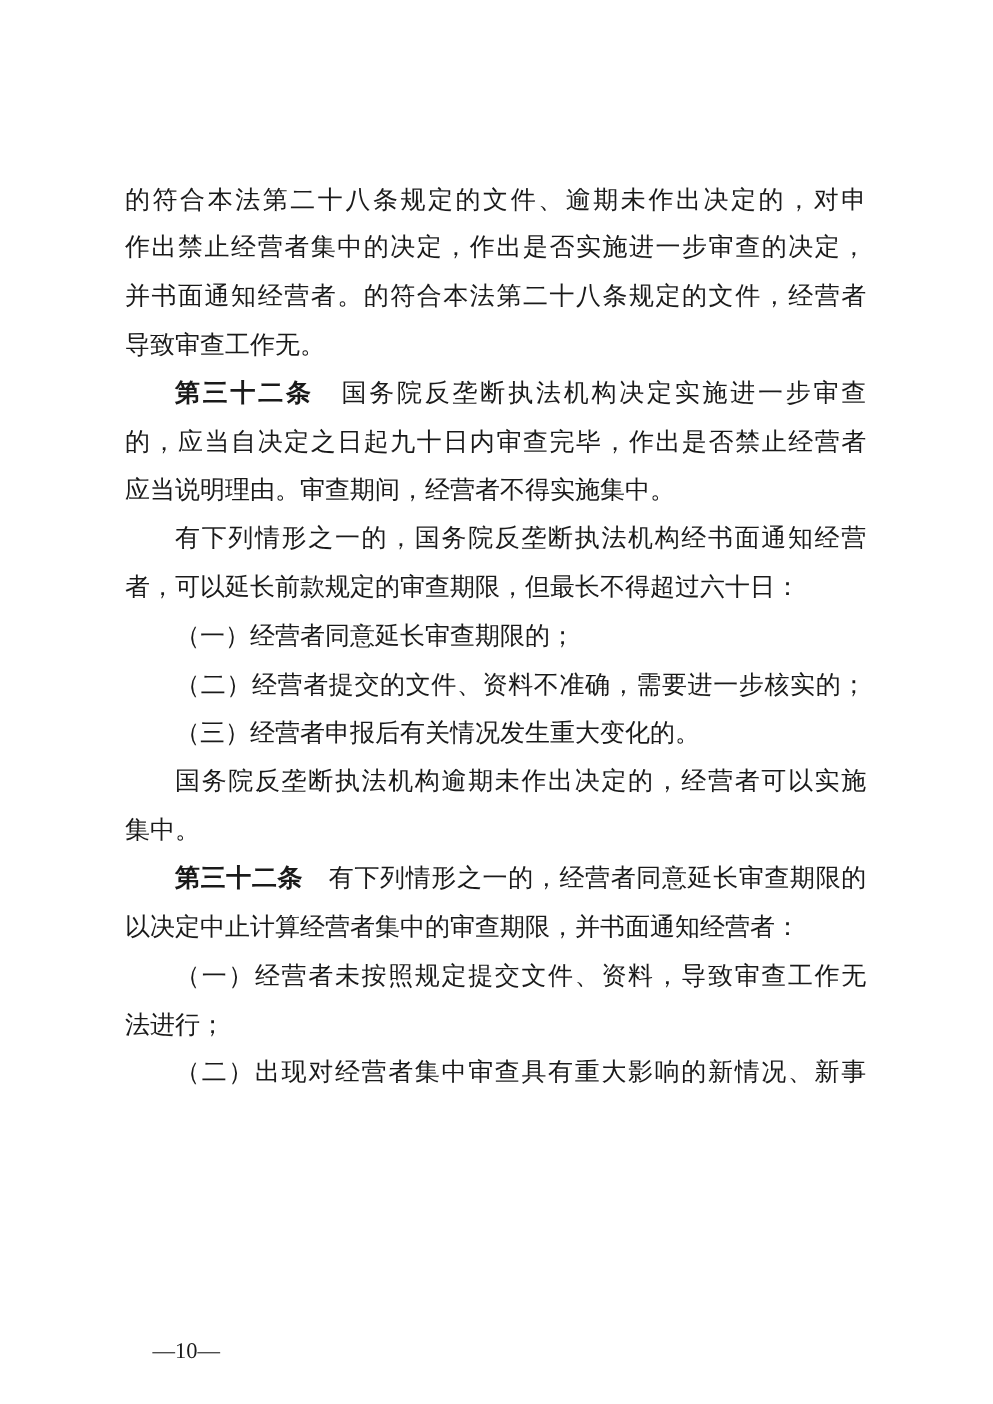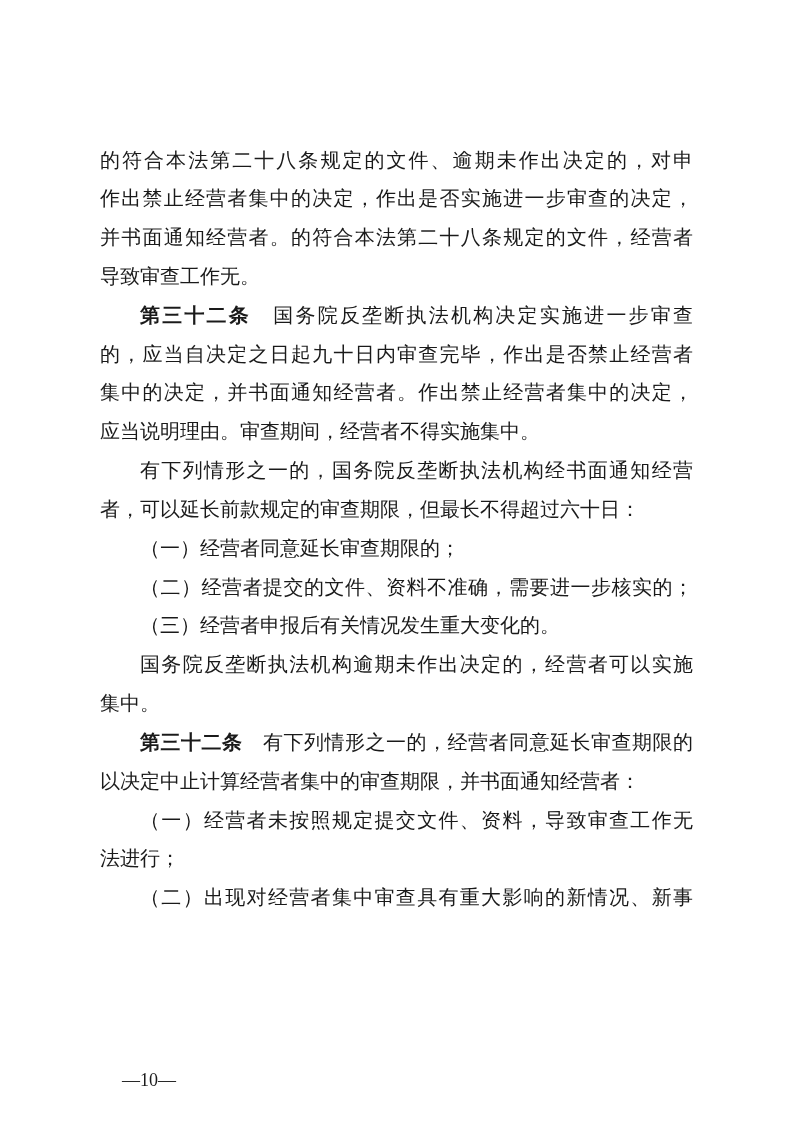--- a/index.html
+++ b/index.html
@@ -60,21 +60,20 @@
 
 <div class="page">
 
   <div class="doc">
     <div class="line j"><span class="b"></span><span>的符合本法第二十八条规定的文件、逾期未作出决定的，对申</span></div>
     <div class="line j"><span class="b"></span><span>作出禁止经营者集中的决定，作出是否实施进一步审查的决定，</span></div>
     <div class="line j"><span class="b"></span><span>并书面通知经营者。的符合本法第二十八条规定的文件，经营者</span></div>
     <div class="line"><span class="b"></span><span>导致审查工作无。</span></div>
     <div class="line i j"><span class="b">第三十二条</span><span>　国务院反垄断执法机构决定实施进一步审查</span></div>
     <div class="line j"><span class="b"></span><span>的，应当自决定之日起九十日内审查完毕，作出是否禁止经营者</span></div>
-    <div class="line j"><span class="b"></span><span>集中的决定，并书面通知经营者。作出禁止经营者集中的决定，</span></div>
     <div class="line"><span class="b"></span><span>应当说明理由。审查期间，经营者不得实施集中。</span></div>
     <div class="line i j"><span class="b"></span><span>有下列情形之一的，国务院反垄断执法机构经书面通知经营</span></div>
     <div class="line"><span class="b"></span><span>者，可以延长前款规定的审查期限，但最长不得超过六十日：</span></div>
     <div class="line i"><span class="b"></span><span>（一）经营者同意延长审查期限的；</span></div>
     <div class="line i j"><span class="b"></span><span>（二）经营者提交的文件、资料不准确，需要进一步核实的；</span></div>
     <div class="line i"><span class="b"></span><span>（三）经营者申报后有关情况发生重大变化的。</span></div>
     <div class="line i j"><span class="b"></span><span>国务院反垄断执法机构逾期未作出决定的，经营者可以实施</span></div>
     <div class="line"><span class="b"></span><span>集中。</span></div>
     <div class="line i j"><span class="b">第三十二条</span><span>　有下列情形之一的，经营者同意延长审查期限的</span></div>
     <div class="line"><span class="b"></span><span>以决定中止计算经营者集中的审查期限，并书面通知经营者：</span></div>

